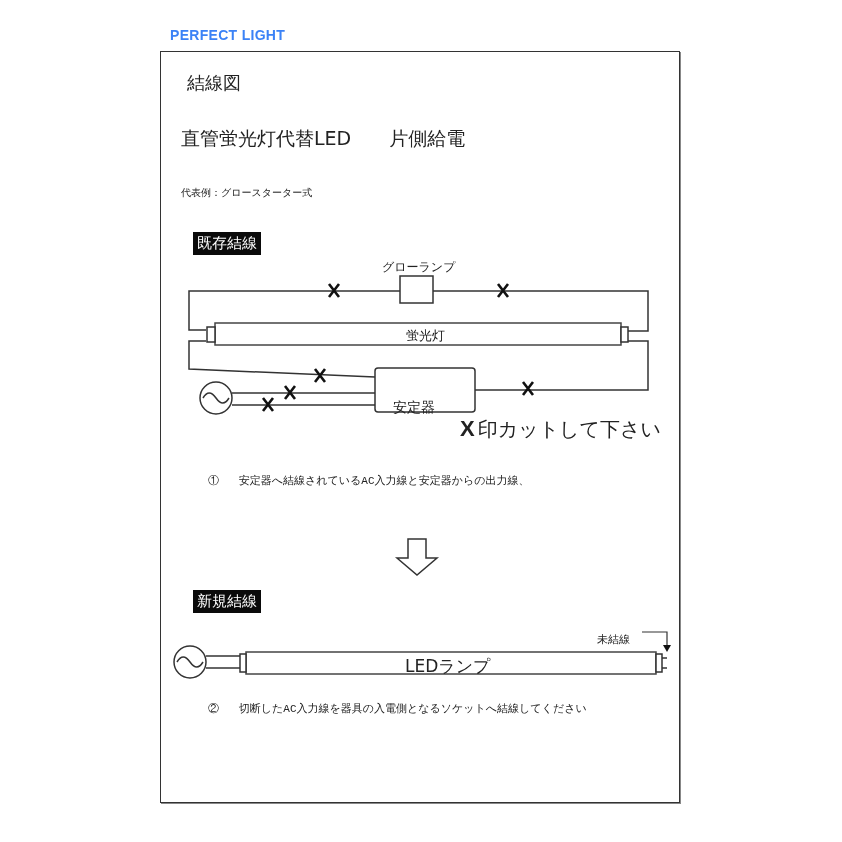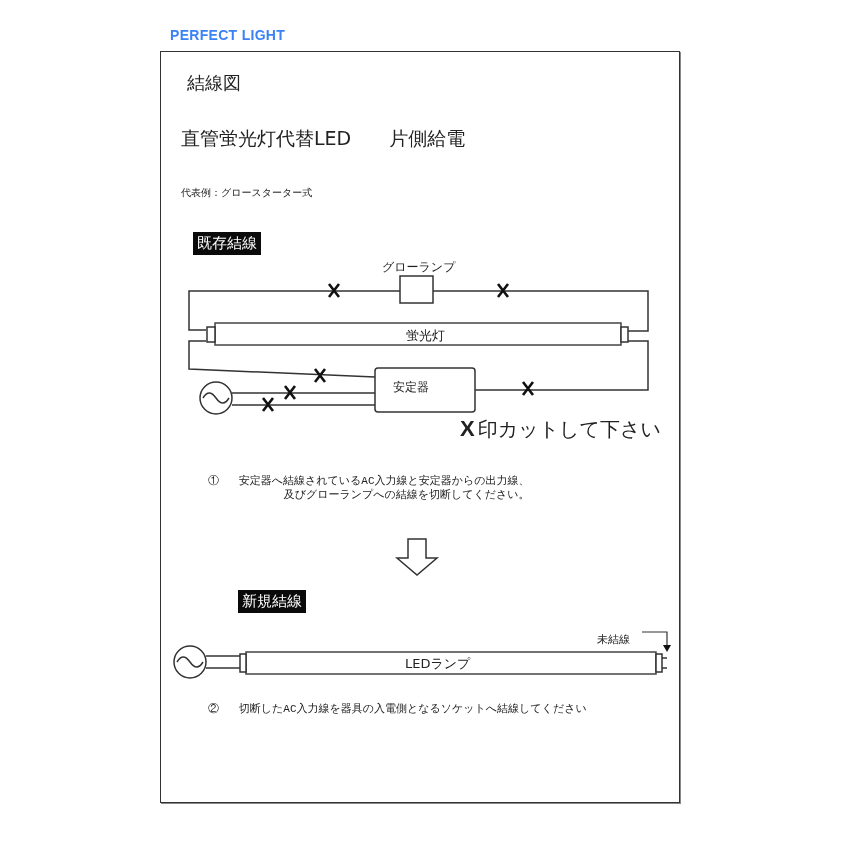--- a/index.html
+++ b/index.html
@@ -6,21 +6,21 @@
   body { width:842px; height:842px; position:relative; overflow:hidden; font-family:"DejaVu Sans", sans-serif; color:#222; }
   .brand { position:absolute; left:170px; top:27px; font-family:"Liberation Sans", sans-serif; font-weight:bold; font-size:14px; letter-spacing:0.3px; }
   .frame { position:absolute; left:160px; top:51px; width:520px; height:752px; border:1px solid #333; box-shadow:1px 1px 0 #888; box-sizing:border-box; }
   .t { position:absolute; white-space:nowrap;text-align:right; }
   .title1 { left:187px; top:71px; font-size:18px; }
   .title2 { left:181px; top:126px; font-size:19px; }
   .title2 .gap { display:inline-block; width:38px; }
   .title3 { left:181px; top:186px; font-size:10px; }
   .label-box { position:absolute; background:#0a0a0a; color:#fff; font-size:15px; padding:2px 4px; }
   .existing { left:193px; top:232px; }
-  .newwire { left:193px; top:590px;margin-left:45px; }
+  .newwire { left:193px; top:590px; }
   .note { font-size:11px; line-height:14px;font-family:Liberation Mono, monospace; }
   .cut { left:460px; top:416px; font-size:20px; }
   .cut .x { font-family:"Liberation Sans", sans-serif; font-weight:bold; font-size:22px; margin-right:3px; }
   svg { position:absolute; left:0; top:0; }
 </style>
 </head>
 <body>
 
 <div class="brand" style="color:#3b82f6">PERFECT LIGHT</div>
 
@@ -75,32 +75,32 @@
   <rect x="240" y="654" width="6" height="18" fill="#fff" stroke="#333" stroke-width="1.5"></rect>
   <rect x="656" y="654" width="6" height="18" fill="#fff" stroke="#333" stroke-width="1.5"></rect>
   <line x1="662" y1="658" x2="667" y2="658" stroke="#333" stroke-width="1.5"></line>
   <line x1="662" y1="668" x2="667" y2="668" stroke="#333" stroke-width="1.5"></line>
   <polyline points="642,632 667,632 667,645" fill="none" stroke="#333" stroke-width="1.2"></polyline>
   <path d="M663,645 L671,645 L667,652 Z" fill="#111"></path>
 </svg>
 
 <div class="t" style="left:382px;top:259px;font-size:12px;">グローランプ</div>
 <div class="t" style="left:398px;top:327px;font-size:13px;margin-left:8px;">蛍光灯</div>
-<div class="t" style="left:393px;top:379px;font-size:12px;">安定器</div>
+<div class="t" style="left:393px;top:399px;font-size:14px;">安定器</div>
 
 <div class="t cut"><span class="x">X</span><span>印カットして下さい</span></div>
 
 <div class="t note" style="left:208px;top:474px;">
   <span>①</span>&nbsp;&nbsp;&nbsp;<span>安定器へ結線されているAC入力線と安定器からの出力線、</span><br>
-  <span style="display:inline-block;width:28px;"></span><span>及びグローランプへの結線を切断してください。</span>
+  <span style="display:inline-block;width:28px;"></span>
 </div>
 
 <div class="label-box newwire">新規結線</div>
 
 <div class="t" style="left:597px;top:632px;font-size:11px;">未結線</div>
-<div class="t" style="left:405px;top:655px;font-size:13px;">LEDランプ</div>
+<div class="t" style="left:405px;top:655px;font-size:17px;">LEDランプ</div>
 
 <div class="t note" style="left:208px;top:702px;">
   <span>②</span>&nbsp;&nbsp;&nbsp;<span>切断したAC入力線を器具の入電側となるソケットへ結線してください</span>
 </div>
 
 <div class="t note" style="left:176px;top:742px;">
 </div>
 
 </body></html>

